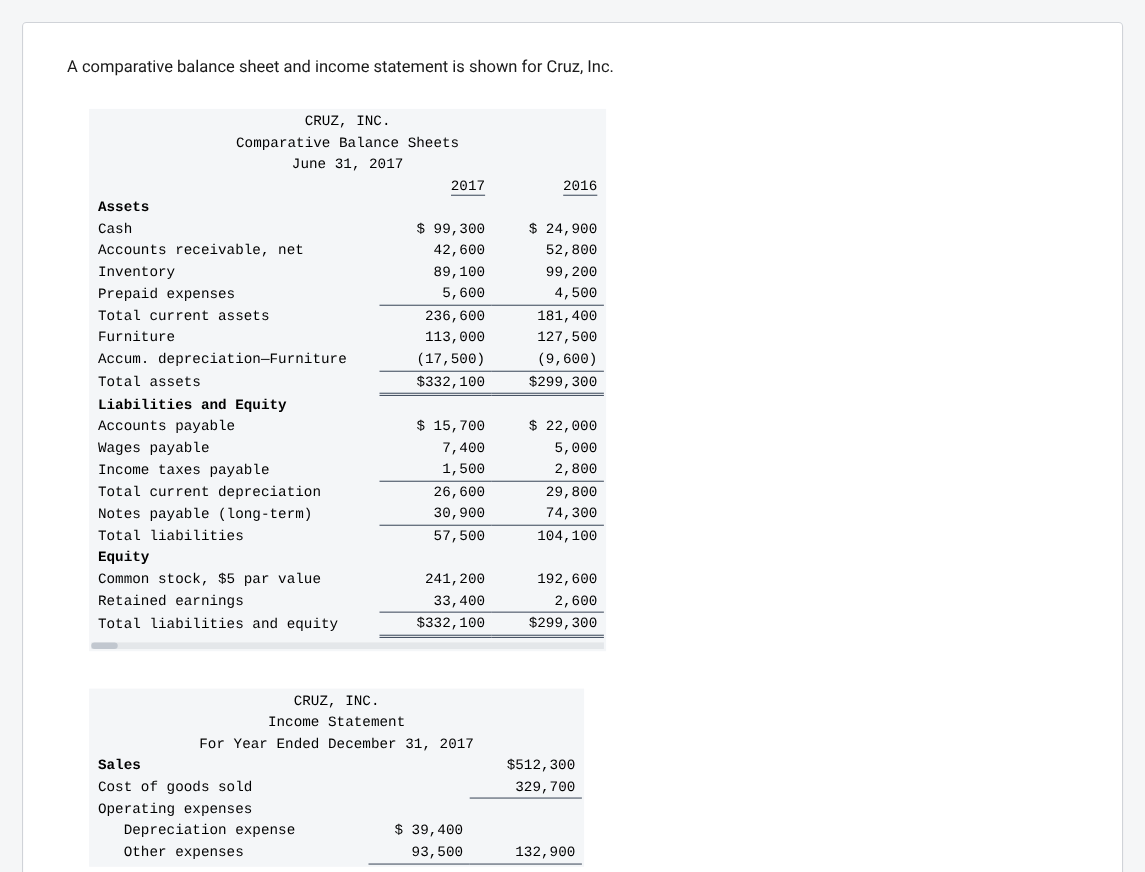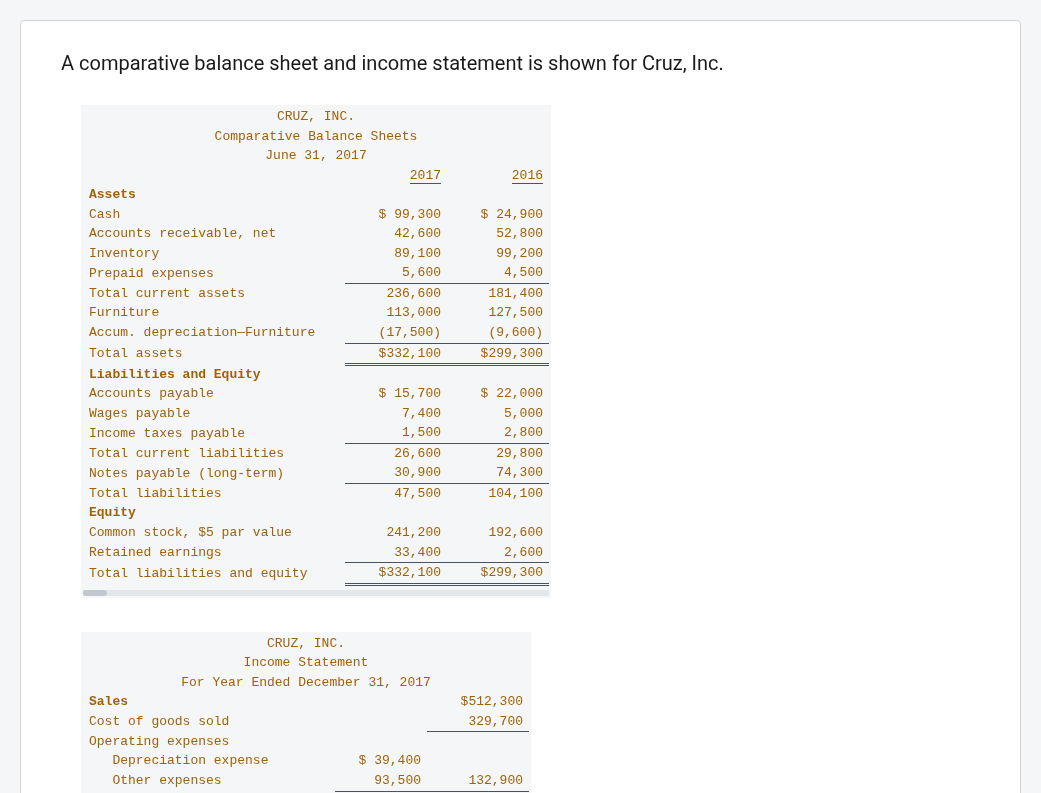--- a/index.html
+++ b/index.html
@@ -11,35 +11,35 @@
     }
     .card {
       background: #fff;
       border: 1px solid #d0d3d8;
       border-radius: 4px;
       padding: 30px 40px 40px 40px;
       max-width: 1000px;
       margin: 0 auto;
     }
     .intro {
-      font-size: 20px;
+      font-size: 15px;
       color: #1a1a1a;
       margin-bottom: 20px;
     }
     .sheet {
       background: #f4f6f8;
       padding: 2px;
       margin: 10px 0 20px 20px;
       display: inline-block;
     }
     .sheet table {
       border-collapse: collapse;
       font-family: "Consolas", "Courier New", monospace;
       font-size: 13px;
-      color: #a16207;
+      color: #000000;
     }
     .sheet td {
       padding: 1px 6px;
       white-space: pre;
       line-height: 1.35;
     }
     .sheet .num {
       text-align: right;
     }
     .sheet .label {
@@ -158,32 +158,32 @@
             <td class="label">Wages payable</td>
             <td class="num">7,400</td>
             <td class="num">5,000</td>
           </tr>
       <tr>
             <td class="label">Income taxes payable</td>
             <td class="num underline">1,500</td>
             <td class="num underline">2,800</td>
           </tr>
       <tr>
-            <td class="label">Total current liabilities</td>
+            <td class="label">Total current depreciation</td>
             <td class="num">26,600</td>
             <td class="num">29,800</td>
           </tr>
       <tr>
             <td class="label">Notes payable (long-term)</td>
             <td class="num underline">30,900</td>
             <td class="num underline">74,300</td>
           </tr>
       <tr>
             <td class="label">Total liabilities</td>
-            <td class="num">47,500</td>
+            <td class="num">57,500</td>
             <td class="num">104,100</td>
           </tr>
       <tr>
             <td class="label bold">Equity</td>
             <td></td>
             <td></td>
           </tr>
       <tr>
             <td class="label">Common stock, $5 par value</td>
             <td class="num">241,200</td>

